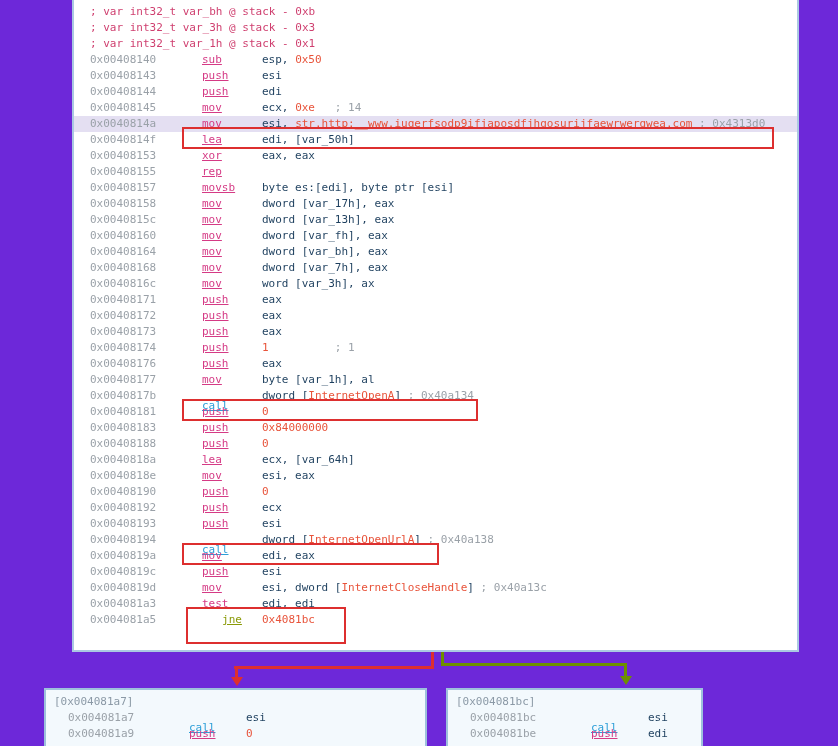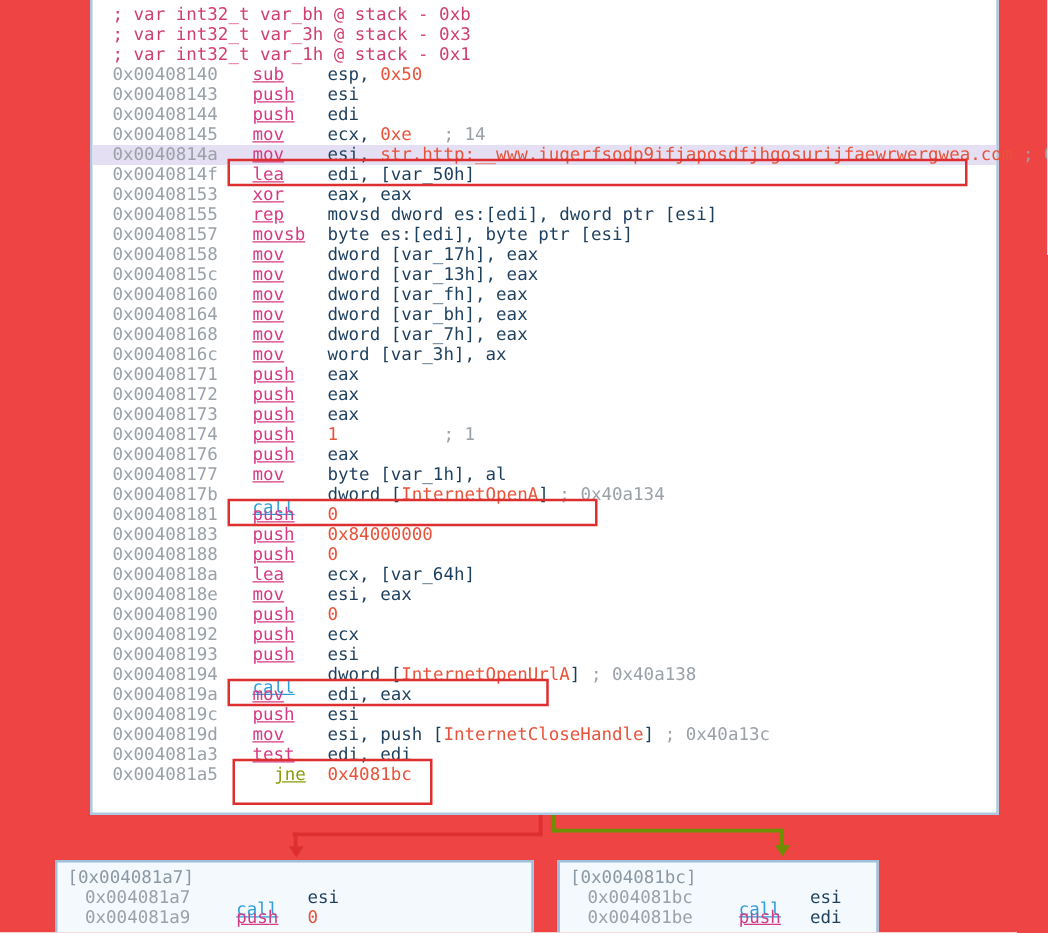--- a/index.html
+++ b/index.html
@@ -1,17 +1,17 @@
 <!DOCTYPE html>
 <html><head>
 <meta charset="utf-8">
 <style>
   html,body{margin:0;padding:0;background:#ffffff;}
-  #canvas{position:relative;width:838px;height:746px;overflow:hidden;background:#ef4444;
-          font-family:"DejaVu Sans Mono","Liberation Mono",monospace;font-size:14px;line-height:16px;}
+  #canvas{position:relative;width:838px;height:746px;overflow:hidden;background:#6d28d9;
+          font-family:"DejaVu Sans Mono","Liberation Mono",monospace;font-size:11px;line-height:16px;}
   .block{position:absolute;box-sizing:border-box;background:#ffffff;border:2px solid #abc8e2;}
   .block.child{background:#f3f9fd;border:2px solid #9dc0dc;}
   #main-block{left:72px;top:-14px;width:727px;height:666px;padding-top:16px;}
   #false-block{left:44px;top:688px;width:383px;height:80px;padding-top:4px;}
   #true-block{left:446px;top:688px;width:257px;height:80px;padding-top:4px;}
   .row{height:16px;white-space:pre;display:flex;align-items:center;}
   #main-block .row{padding-left:16px;}
   .child .row{padding-left:22px;}
   .row.hl{background:#e4dff2;}
   .addr{color:#9aa1a8;width:112px;flex:none;}
@@ -58,21 +58,21 @@
         <div class="row cmt">; var int32_t var_1h @ stack - 0x1</div>
       </div>
     <div>
         <div class="row"><span class="addr">0x00408140</span><span class="mn p">sub</span><span class="ops"><span class="r">esp, </span><span class="n">0x50</span></span></div>
         <div class="row"><span class="addr">0x00408143</span><span class="mn p">push</span><span class="ops"><span class="r">esi</span></span></div>
         <div class="row"><span class="addr">0x00408144</span><span class="mn p">push</span><span class="ops"><span class="r">edi</span></span></div>
         <div class="row"><span class="addr">0x00408145</span><span class="mn p">mov</span><span class="ops"><span class="r">ecx, </span><span class="n">0xe</span><span class="c">   ; 14</span></span></div>
         <div class="row hl"><span class="addr">0x0040814a</span><span class="mn p">mov</span><span class="ops"><span class="r">esi, </span><span class="n">str.http:__www.iuqerfsodp9ifjaposdfjhgosurijfaewrwergwea.com</span><span class="c"> ; 0x4313d0</span></span></div>
         <div class="row"><span class="addr">0x0040814f</span><span class="mn p">lea</span><span class="ops"><span class="r">edi, [var_50h]</span></span></div>
         <div class="row"><span class="addr">0x00408153</span><span class="mn p">xor</span><span class="ops"><span class="r">eax, eax</span></span></div>
-        <div class="row"><span class="addr">0x00408155</span><span class="mn p">rep</span><span class="ops"><span class="r">movsd dword es:[edi], dword ptr [esi]</span></span></div>
+        <div class="row"><span class="addr">0x00408155</span><span class="mn p">rep</span></div>
         <div class="row"><span class="addr">0x00408157</span><span class="mn p">movsb</span><span class="ops"><span class="r">byte es:[edi], byte ptr [esi]</span></span></div>
         <div class="row"><span class="addr">0x00408158</span><span class="mn p">mov</span><span class="ops"><span class="r">dword [var_17h], eax</span></span></div>
         <div class="row"><span class="addr">0x0040815c</span><span class="mn p">mov</span><span class="ops"><span class="r">dword [var_13h], eax</span></span></div>
         <div class="row"><span class="addr">0x00408160</span><span class="mn p">mov</span><span class="ops"><span class="r">dword [var_fh], eax</span></span></div>
         <div class="row"><span class="addr">0x00408164</span><span class="mn p">mov</span><span class="ops"><span class="r">dword [var_bh], eax</span></span></div>
         <div class="row"><span class="addr">0x00408168</span><span class="mn p">mov</span><span class="ops"><span class="r">dword [var_7h], eax</span></span></div>
         <div class="row"><span class="addr">0x0040816c</span><span class="mn p">mov</span><span class="ops"><span class="r">word [var_3h], ax</span></span></div>
         <div class="row"><span class="addr">0x00408171</span><span class="mn p">push</span><span class="ops"><span class="r">eax</span></span></div>
         <div class="row"><span class="addr">0x00408172</span><span class="mn p">push</span><span class="ops"><span class="r">eax</span></span></div>
         <div class="row"><span class="addr">0x00408173</span><span class="mn p">push</span><span class="ops"><span class="r">eax</span></span></div>
@@ -84,21 +84,21 @@
         <div class="row"><span class="addr">0x00408183</span><span class="mn p">push</span><span class="ops"><span class="n">0x84000000</span></span></div>
         <div class="row"><span class="addr">0x00408188</span><span class="mn p">push</span><span class="ops"><span class="n">0</span></span></div>
         <div class="row"><span class="addr">0x0040818a</span><span class="mn p">lea</span><span class="ops"><span class="r">ecx, [var_64h]</span></span></div>
         <div class="row"><span class="addr">0x0040818e</span><span class="mn p">mov</span><span class="ops"><span class="r">esi, eax</span></span></div>
         <div class="row"><span class="addr">0x00408190</span><span class="mn p">push</span><span class="ops"><span class="n">0</span></span></div>
         <div class="row"><span class="addr">0x00408192</span><span class="mn p">push</span><span class="ops"><span class="r">ecx</span></span></div>
         <div class="row"><span class="addr">0x00408193</span><span class="mn p">push</span><span class="ops"><span class="r">esi</span></span></div>
         <div class="row"><span class="addr">0x00408194</span><span class="mn b">call</span><span class="ops"><span class="r">dword [</span><span class="n">InternetOpenUrlA</span><span class="r">]</span><span class="c"> ; 0x40a138</span></span></div>
         <div class="row"><span class="addr">0x0040819a</span><span class="mn p">mov</span><span class="ops"><span class="r">edi, eax</span></span></div>
         <div class="row"><span class="addr">0x0040819c</span><span class="mn p">push</span><span class="ops"><span class="r">esi</span></span></div>
-        <div class="row"><span class="addr">0x0040819d</span><span class="mn p">mov</span><span class="ops"><span class="r">esi, push [</span><span class="n">InternetCloseHandle</span><span class="r">]</span><span class="c"> ; 0x40a13c</span></span></div>
+        <div class="row"><span class="addr">0x0040819d</span><span class="mn p">mov</span><span class="ops"><span class="r">esi, dword [</span><span class="n">InternetCloseHandle</span><span class="r">]</span><span class="c"> ; 0x40a13c</span></span></div>
         <div class="row"><span class="addr">0x004081a3</span><span class="mn p">test</span><span class="ops"><span class="r">edi, edi</span></span></div>
         <div class="row"><span class="addr">0x004081a5</span><span class="mn g">jne</span><span class="ops"><span class="n">0x4081bc</span></span></div>
       </div>
   </div>
 
   <div id="box-url" class="redbox"></div>
   <div id="box-openA" class="redbox"></div>
   <div id="box-openUrlA" class="redbox"></div>
   <div id="box-testjne" class="redbox"></div>
 

